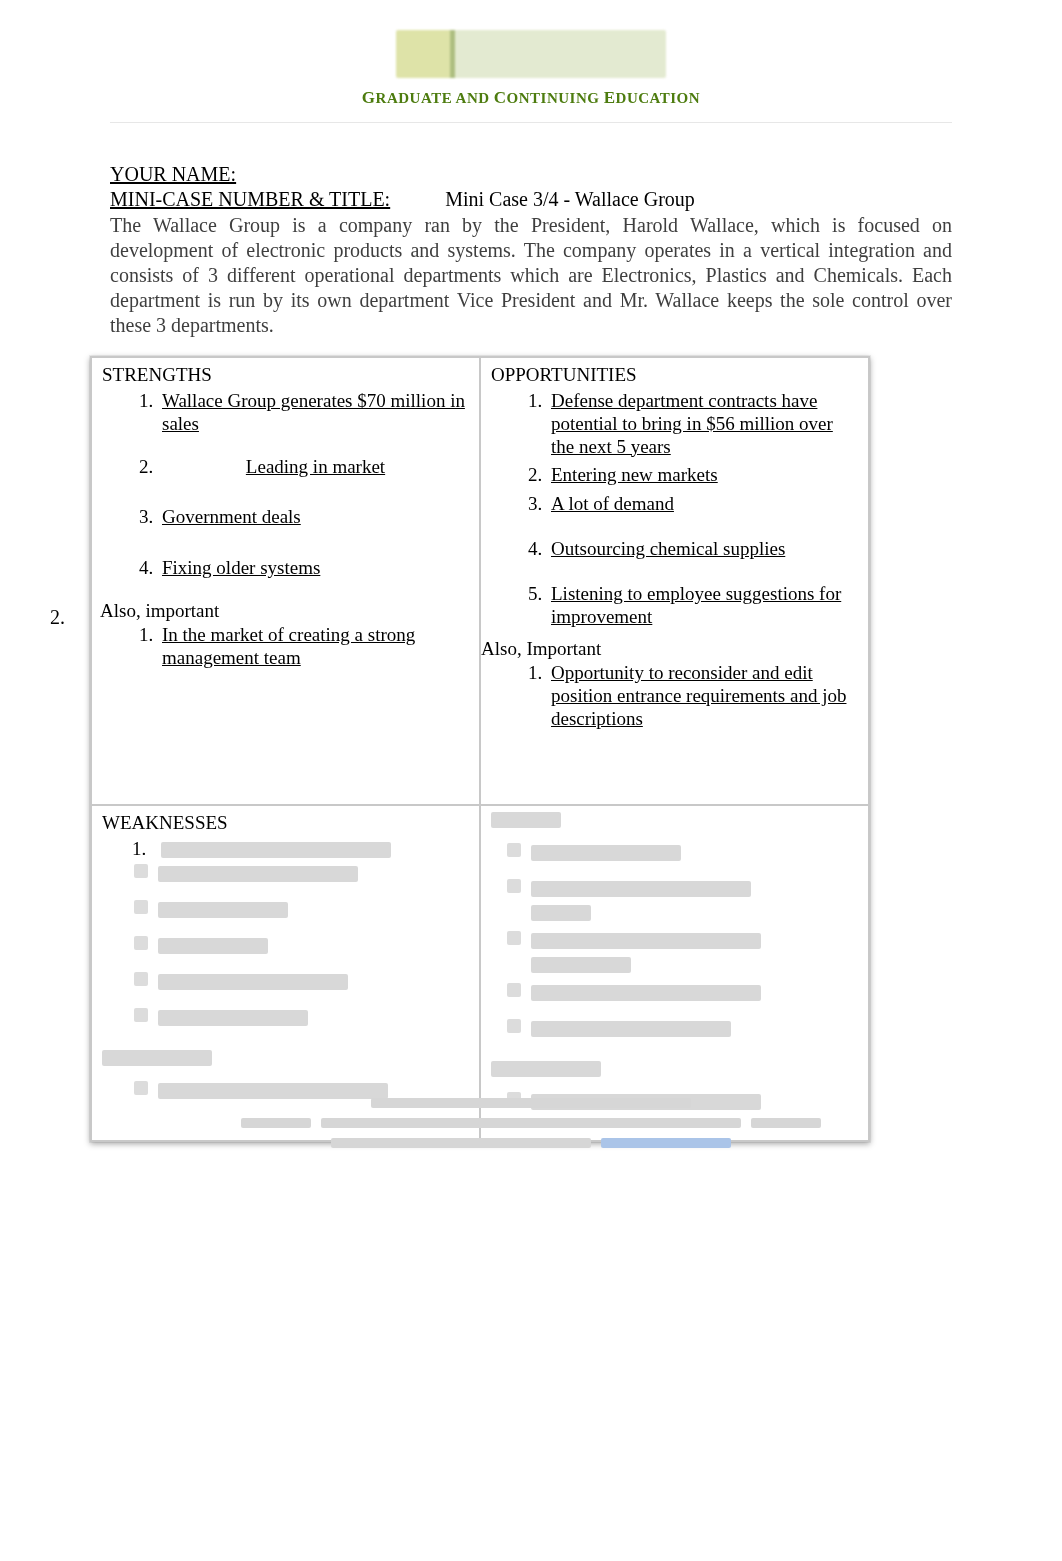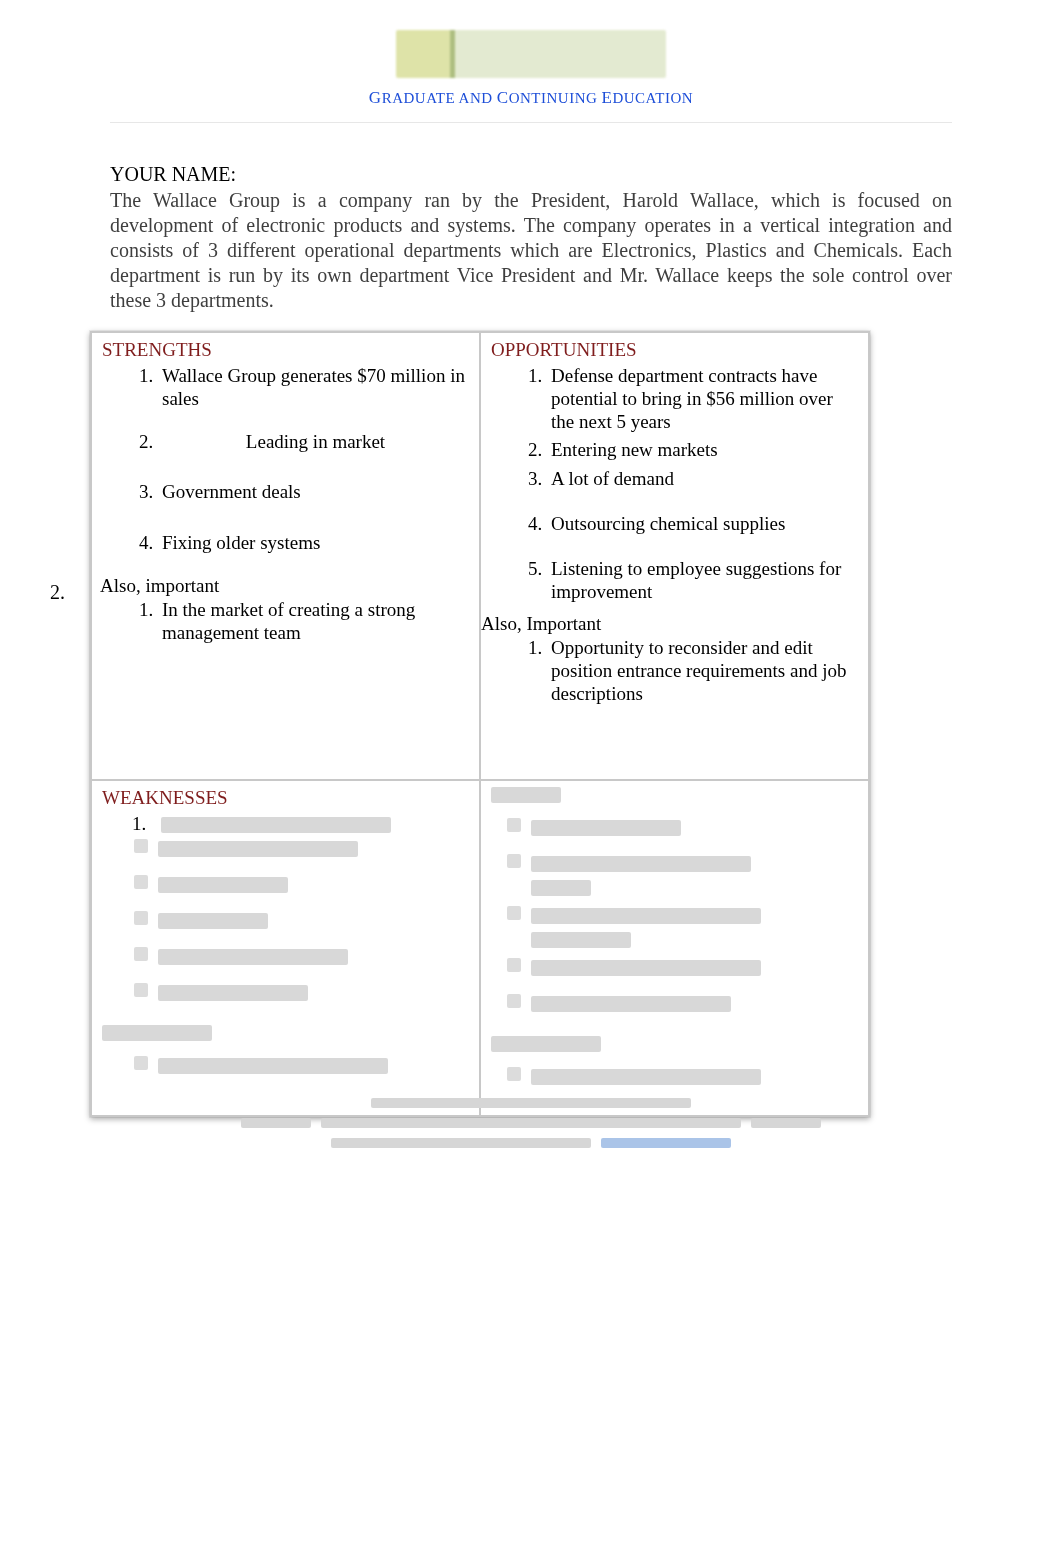--- a/index.html
+++ b/index.html
@@ -31,34 +31,35 @@
       height: 48px;
       background: linear-gradient(90deg, #d9df9a 0 20%, #9fb36a 20% 22%, #dfe7c9 22% 100%);
       border-radius: 2px;
       filter: blur(1.2px);
       opacity: 0.85;
       margin-bottom: 6px;
     }
     .sub1 {
       font-size: 15px;
       letter-spacing: 0.5px;
-      color: #1d4ed8;
+      color: #4d7c0f;
       font-variant: small-caps;
+      font-weight: bold;
     }
     .sub1 .cap { font-size: 17px; font-variant: normal; }
     .sub2 {
       font-size: 22px;
       color: #000;
       margin-top: 2px;
     }
     .meta-row {
       font-size: 20px;
       margin-bottom: 2px;
     }
-    .meta-row .lbl { display: inline-block; }
+    .meta-row .lbl { display: inline-block; text-decoration: underline; }
     .meta-row .val { display: inline-block; margin-left: 50px; }
     .section-title {
       font-size: 20px;
       font-weight: bold;
       margin-top: 26px;
       margin-bottom: 2px;
     }
     .summary-text {
       font-size: 20px;
       color: #3f3f3f;
@@ -88,32 +89,33 @@
       border: 2px solid #c8c8c8;
       vertical-align: top;
       padding: 6px 10px 14px 10px;
       width: 50%;
       font-size: 19px;
       position: relative;
       background: #fff;
     }
     .swot-head {
       font-size: 19px;
-      color: #7f1d1d;
+      color: #000000;
       margin-bottom: 4px;
     }
     ol.swot-list {
       list-style: decimal;
       padding-left: 56px;
       margin-bottom: 10px;
     }
     ol.swot-list > li {
       padding-left: 4px;
       margin-bottom: 6px;
       line-height: 1.2;
+      text-decoration: underline;
     }
     ol.swot-list.spaced > li {
       margin-bottom: 20px;
     }
     .also-label {
       font-size: 19px;
       margin-top: 8px;
       margin-bottom: 2px;
       margin-left: -2px;
     }
@@ -182,20 +184,24 @@
 
   <div class="header">
     <div class="logo-block"></div>
     <div class="sub1">
       <span class="cap">G</span><span>RADUATE AND </span><span class="cap">C</span><span>ONTINUING </span><span class="cap">E</span><span>DUCATION</span>
     </div>
   </div>
 
   <div class="meta-row">
     <span class="lbl">YOUR NAME:</span>
+  </div>
+  <div class="meta-row">
+    <span class="lbl">MINI-CASE NUMBER &amp; TITLE:</span>
+    <span class="val">Mini Case 3/4 - Wallace Group</span>
   </div>
 
   <div class="summary-text">The Wallace Group is a company ran by the President, Harold Wallace, which is focused on development of electronic products and systems. The company operates in a vertical integration and consists of 3 different operational departments which are Electronics, Plastics and Chemicals. Each department is run by its own department Vice President and Mr. Wallace keeps the sole control over these 3 departments.</div>
 
   <div class="swot-outer">
     <span class="stray-num">2.</span>
 
     <table class="swot-table">
       <tbody>
           <tr>

